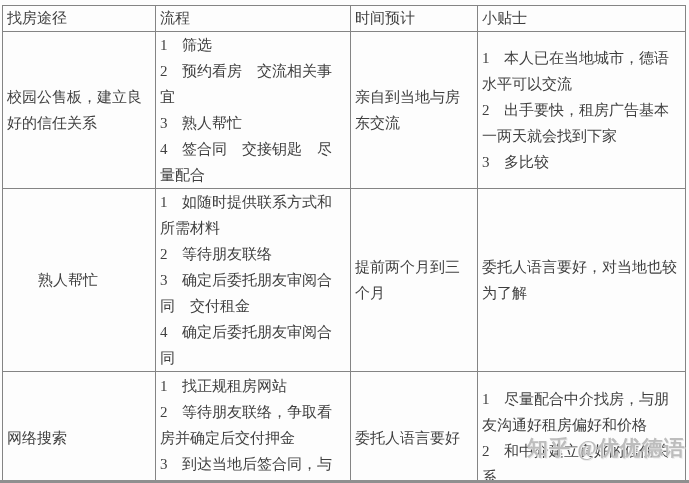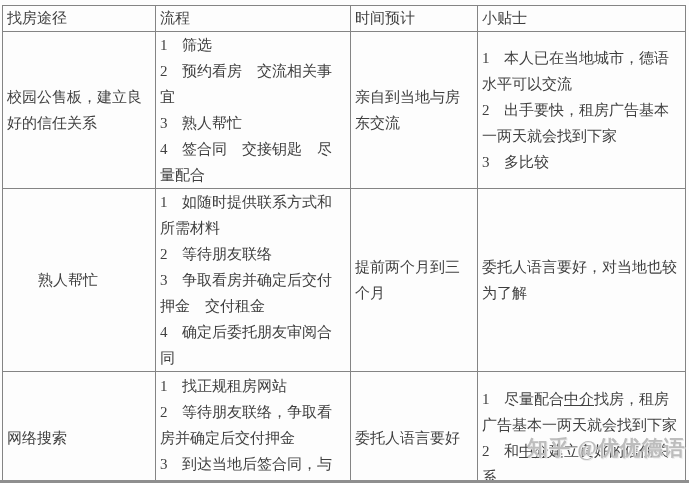--- a/index.html
+++ b/index.html
@@ -31,21 +31,21 @@
   }
   thead th{height:25px;line-height:25px;}
   tr.r1{height:133px;}
   tr.r2{height:158px;}
   tr.r3{height:133px;}
   tr.r4{height:56px;}
   tr.r4 td{vertical-align:top;}
   tr.r2 td.c-method{padding-left:35px;margin-left:22px;}
   td.c-steps{vertical-align:middle;}
   .num{display:inline-block;min-width:22px;}
-  .link{text-decoration:underline;}
+  .link{}
   .watermark{
     position:absolute;
     left:527px;top:434px;
     font-size:21px;
     font-weight:bold;
     letter-spacing:1px;
     color:#bdbdbd;
     text-shadow:1px 1px 0 #ececec;
     white-space:nowrap;
     z-index:5;
@@ -98,21 +98,21 @@
       </td>
     </tr>
 
     <tr class="r2">
       <td class="c-method">
         <span>熟人帮忙</span>
       </td>
       <td class="c-steps">
         <div class="step"><span class="num">1</span><span>如随时提供联系方式和所需材料</span></div>
         <div class="step"><span class="num">2</span><span>等待朋友联络</span></div>
-        <div class="step"><span class="num">3</span><span>争取看房并确定后交付押金　交付租金</span></div>
+        <div class="step"><span class="num">3</span><span>确定后委托朋友审阅合同　交付租金</span></div>
         <div class="step"><span class="num">4</span><span>确定后委托朋友审阅合同</span></div>
       </td>
       <td>
         <span>提前两个月到三个月</span>
       </td>
       <td>
         <div>委托人语言要好，对当地也较为了解</div>
       </td>
     </tr>
 
@@ -122,21 +122,21 @@
       </td>
       <td class="c-steps">
         <div class="step"><span class="num">1</span><span>找正规租房网站</span></div>
         <div class="step"><span class="num">2</span><span>等待朋友联络，争取看房并确定后交付押金</span></div>
         <div class="step"><span class="num">3</span><span>到达当地后签合同，与出租者交接</span></div>
       </td>
       <td>
         <span>委托人语言要好</span>
       </td>
       <td>
-        <div class="step"><span class="num">1</span><span>尽量配合</span><span class="link">中介</span><span>找房，租房广告基本一两天就会找到下家</span></div>
+        <div class="step"><span class="num">1</span><span>尽量配合</span><span class="link">中介</span><span>找房，与朋友沟通好租房偏好和价格</span></div>
         <div class="step"><span class="num">2</span><span>和</span><span class="link">中介</span><span>建立良好的信任关系</span></div>
       </td>
     </tr>
 
     <tr class="r4">
       <td class="c-method">
         
       </td>
       <td class="c-steps">
         <div class="step"><span class="num">1</span></div>

